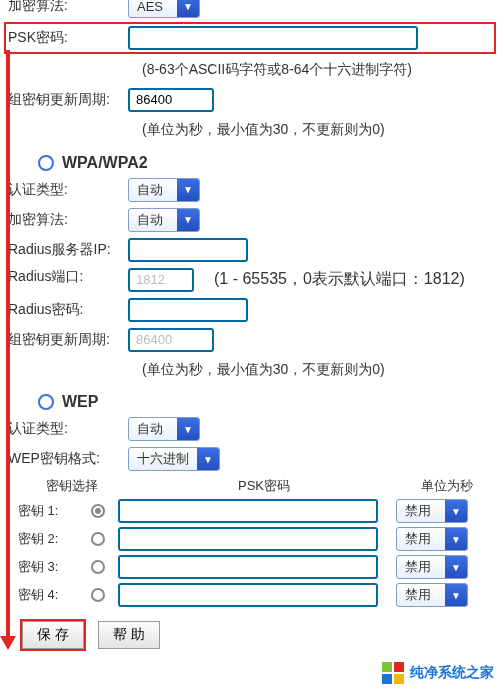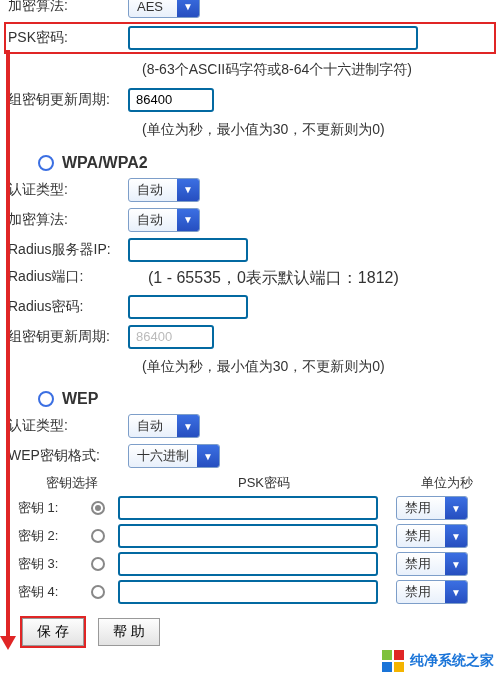--- a/index.html
+++ b/index.html
@@ -167,21 +167,21 @@
     position:absolute;
     left:-6px;
     bottom:-14px;
     border-left:8px solid transparent;
     border-right:8px solid transparent;
     border-top:14px solid #e02525;
   }
   .watermark{
     position:absolute;
     right:6px;
-    bottom:20px;
+    bottom:8px;
     display:flex;
     align-items:center;
     gap:6px;
     font-size:14px;
     color:#1a74d8;
     font-weight:bold;
   }
   .watermark .logo{
     display:grid;
     grid-template-columns:repeat(2,10px);
@@ -251,20 +251,21 @@
   </div>
   <div class="row">
     <div class="label">Radius服务器IP:</div>
     <div class="field">
       <input class="txt" style="width: 120px;" type="text" value="">
     </div>
   </div>
   <div class="row" style="align-items:flex-start;">
     <div class="label">Radius端口:</div>
     <div class="field" style="flex-wrap:wrap;">
+      <input class="txt txt-small disabled-input" type="text" value="1812" style="">
       <span class="hint-inline">(1 - 65535，0表示默认端口：1812)</span>
     </div>
   </div>
   <div class="row">
     <div class="label">Radius密码:</div>
     <div class="field">
       <input class="txt" style="width: 120px;" type="password" value="">
     </div>
   </div>
   <div class="row">

